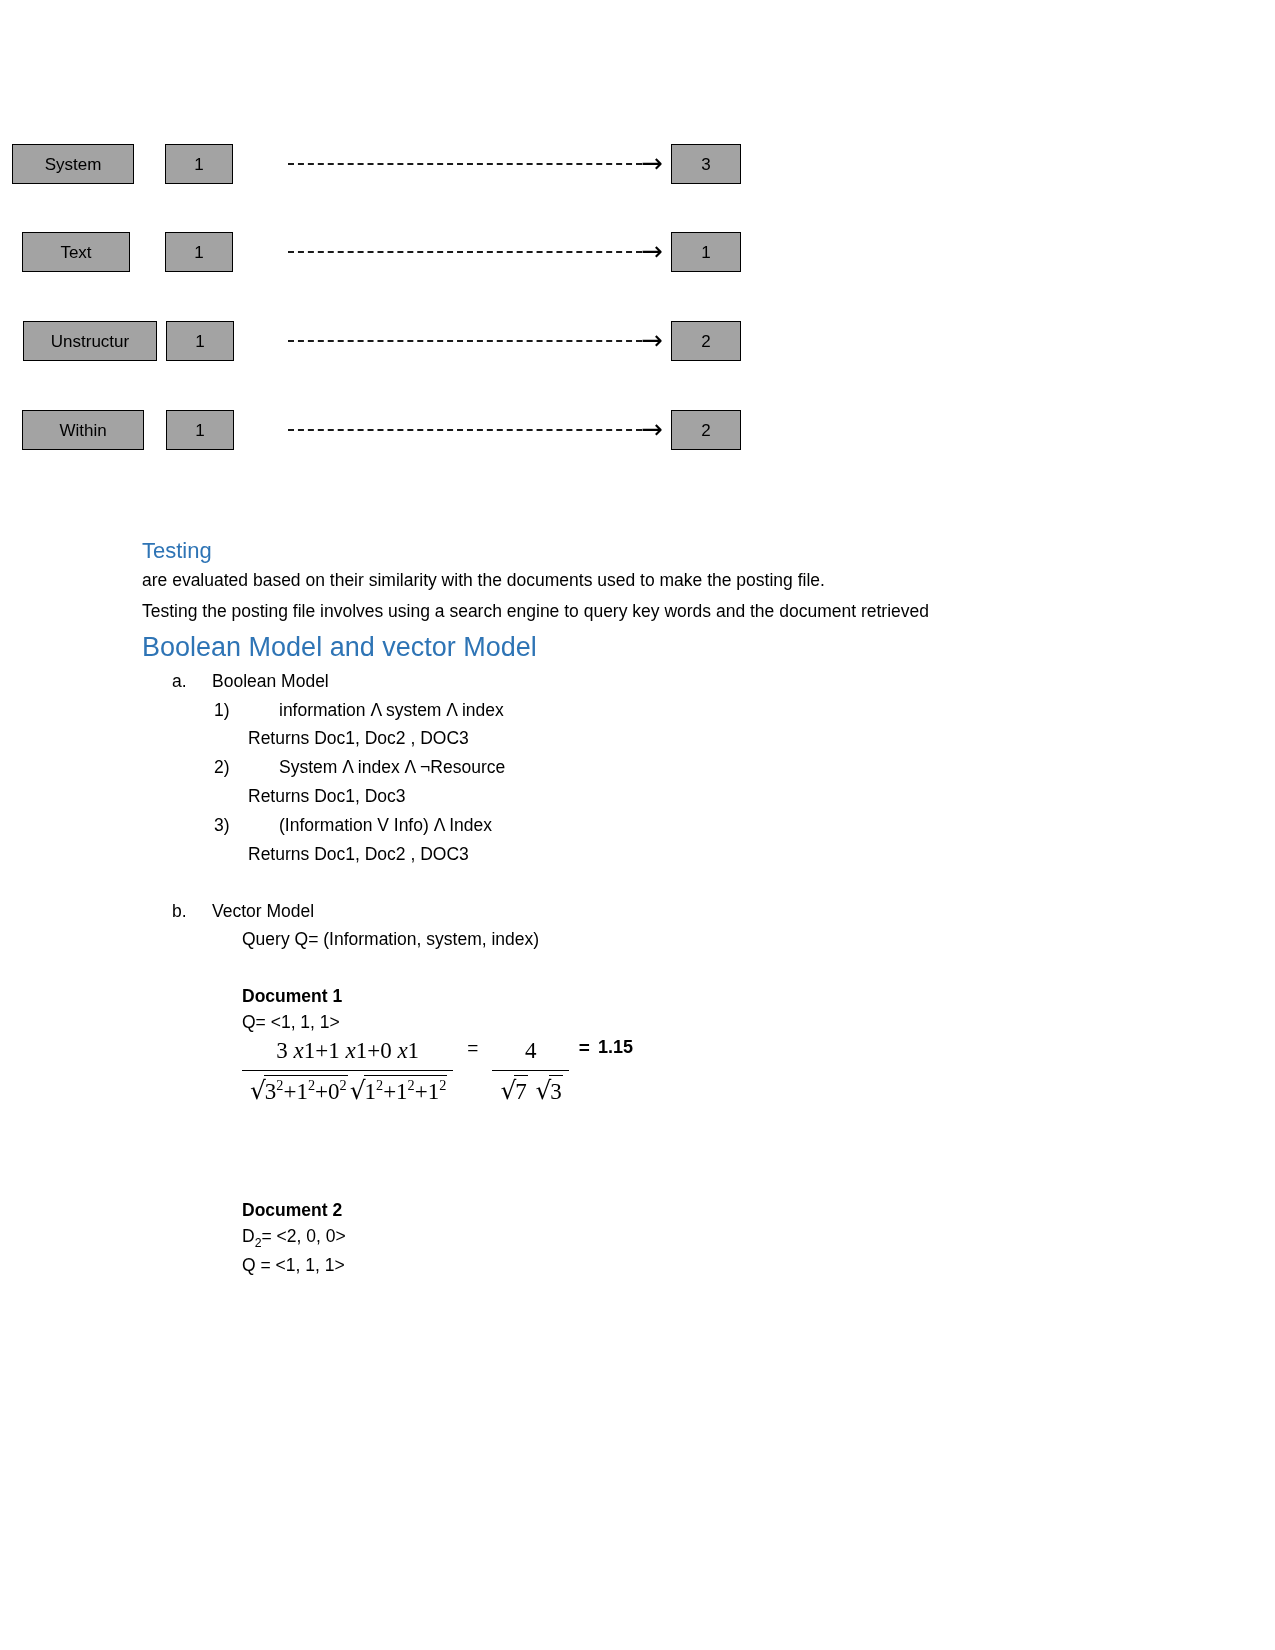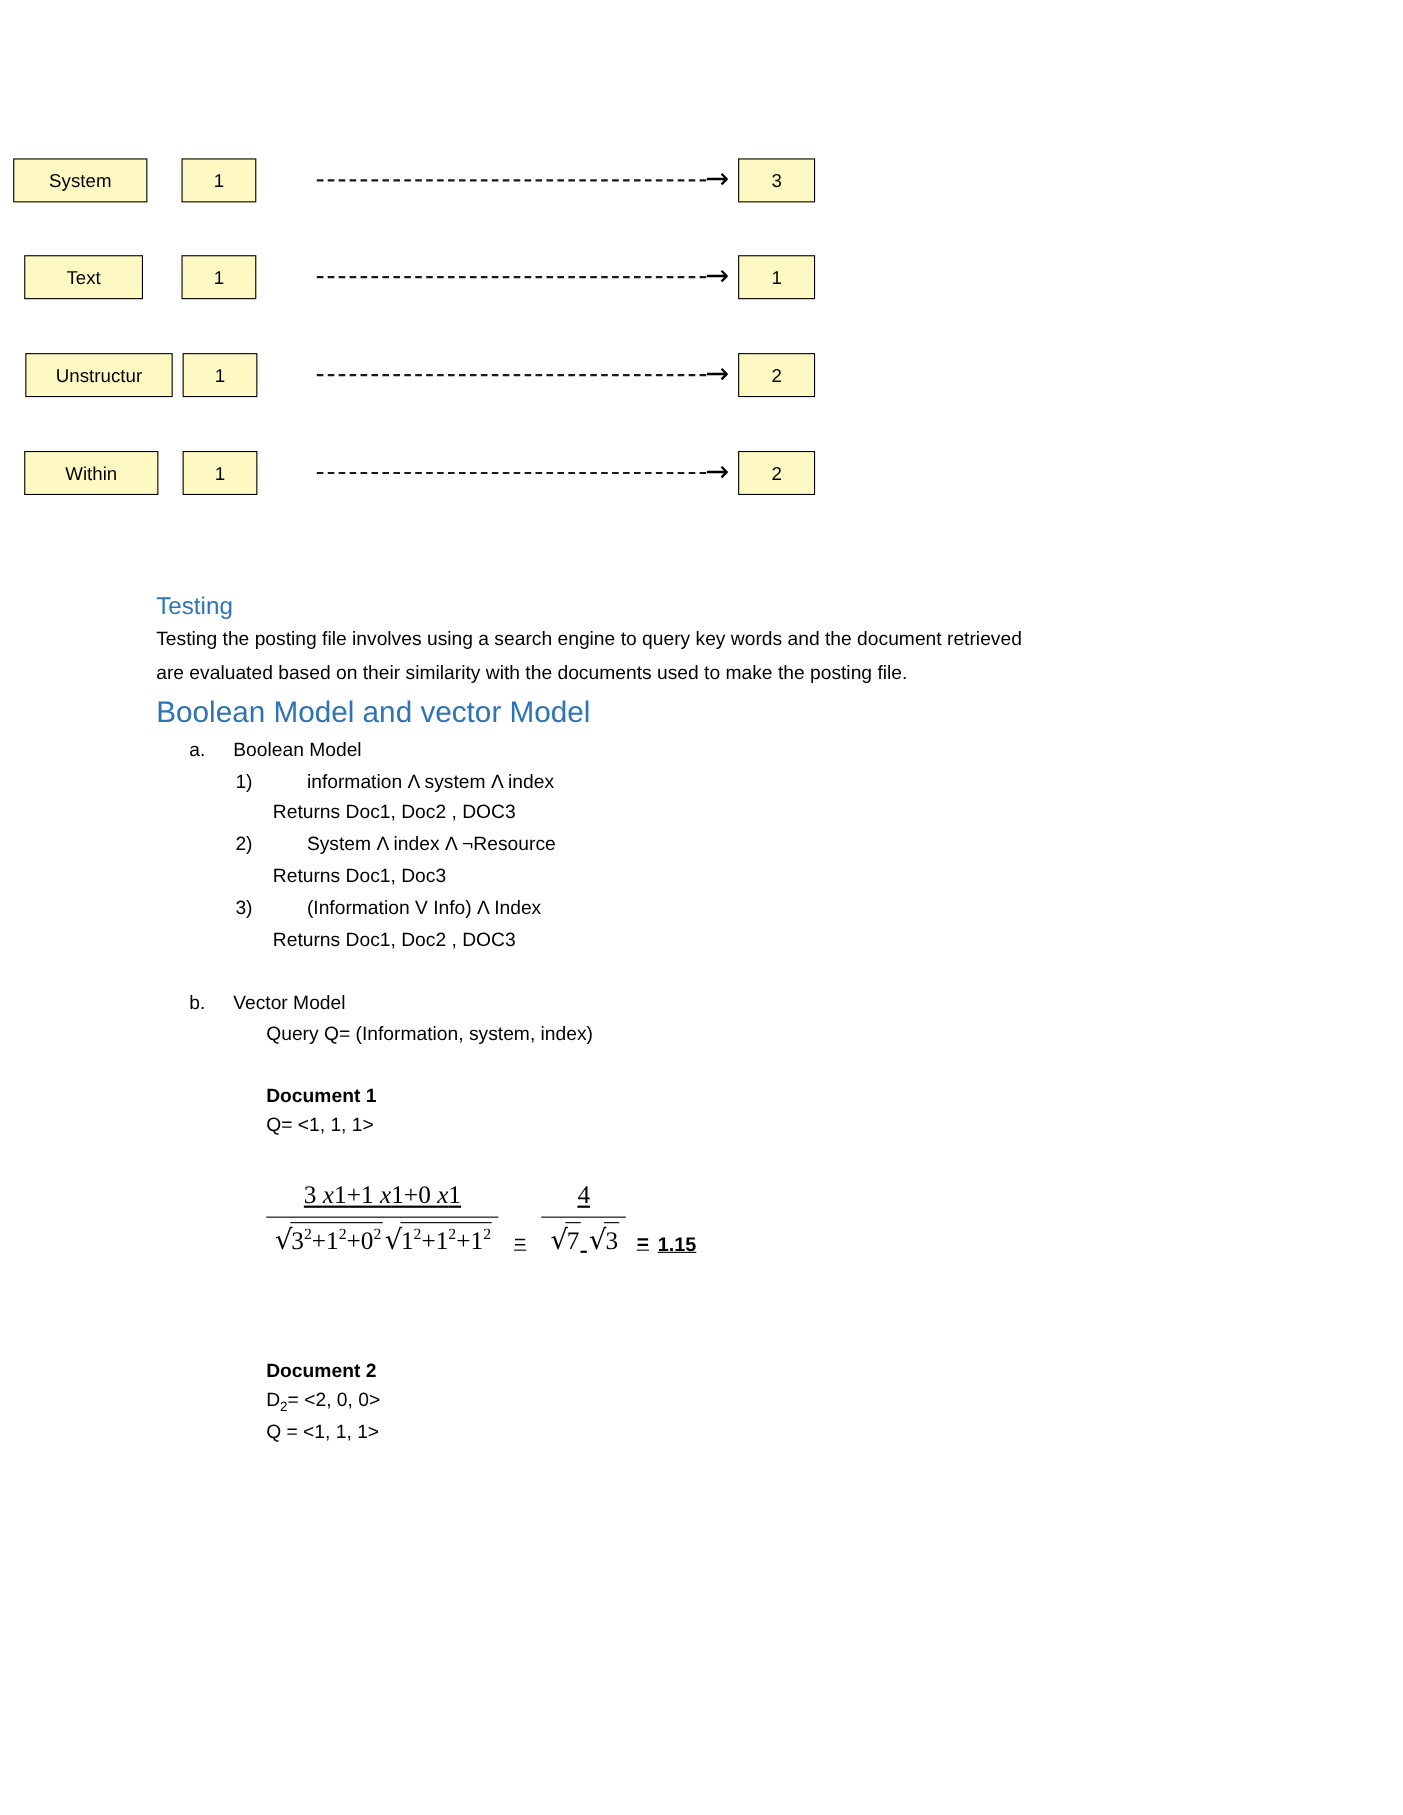--- a/index.html
+++ b/index.html
@@ -29,21 +29,21 @@
     height: 40px;
     left: 0;
     width: 1275px;
   }
   .term-box,
   .count-box,
   .target-box {
     position: absolute;
     box-sizing: border-box;
     border: 1.6px solid #000000;
-    background: #fef9c3;
+    background: #a3a3a3;
     display: flex;
     align-items: center;
     justify-content: center;
     font-size: 17px;
     line-height: 1;
     height: 40px;
     color: #000;
   }
   .term-box { text-align: center; }
   .count-box { width: 68px; }
@@ -126,26 +126,24 @@
   .docttl {
     font-weight: bold;
     margin-top: 0;
   }
   .vecline { margin-top: 1px; }
   sub { font-size: 0.7em; }
 
   
   .math {
     margin-left: 100px;
-    margin-top: 36px;
-    display: flex;
-    align-items: flex-end;
+    display: flex;
+    align-items: flex-start;
     font-family: "Liberation Serif", serif;
     font-size: 23px;
-    text-decoration: underline;
   }
   .frac {
     display: inline-flex;
     flex-direction: column;
     align-items: center;
     text-align: center;
   }
   .frac .num {
     padding: 0 6px 2px 6px;
     white-space: nowrap;
@@ -238,22 +236,22 @@
     </div>
     <div class="target-box" style="left:671px;">2</div>
   </div>
 
 </div>
 
 <div class="doc">
 
   <h2 class="heading h-testing">Testing</h2>
 
+  <div class="para">are evaluated based on their similarity with the documents used to make the posting file.</div>
   <div class="para">Testing the posting file involves using a search engine to query key words and the document retrieved</div>
-  <div class="para">are evaluated based on their similarity with the documents used to make the posting file.</div>
 
   <h2 class="heading h-boolean">Boolean Model and vector Model</h2>
 
   <div class="lvl-a">
     <span class="marker">a.</span>
     <span>Boolean Model</span>
   </div>
 
   <div class="lvl-1">
     <span class="marker">1)</span>

